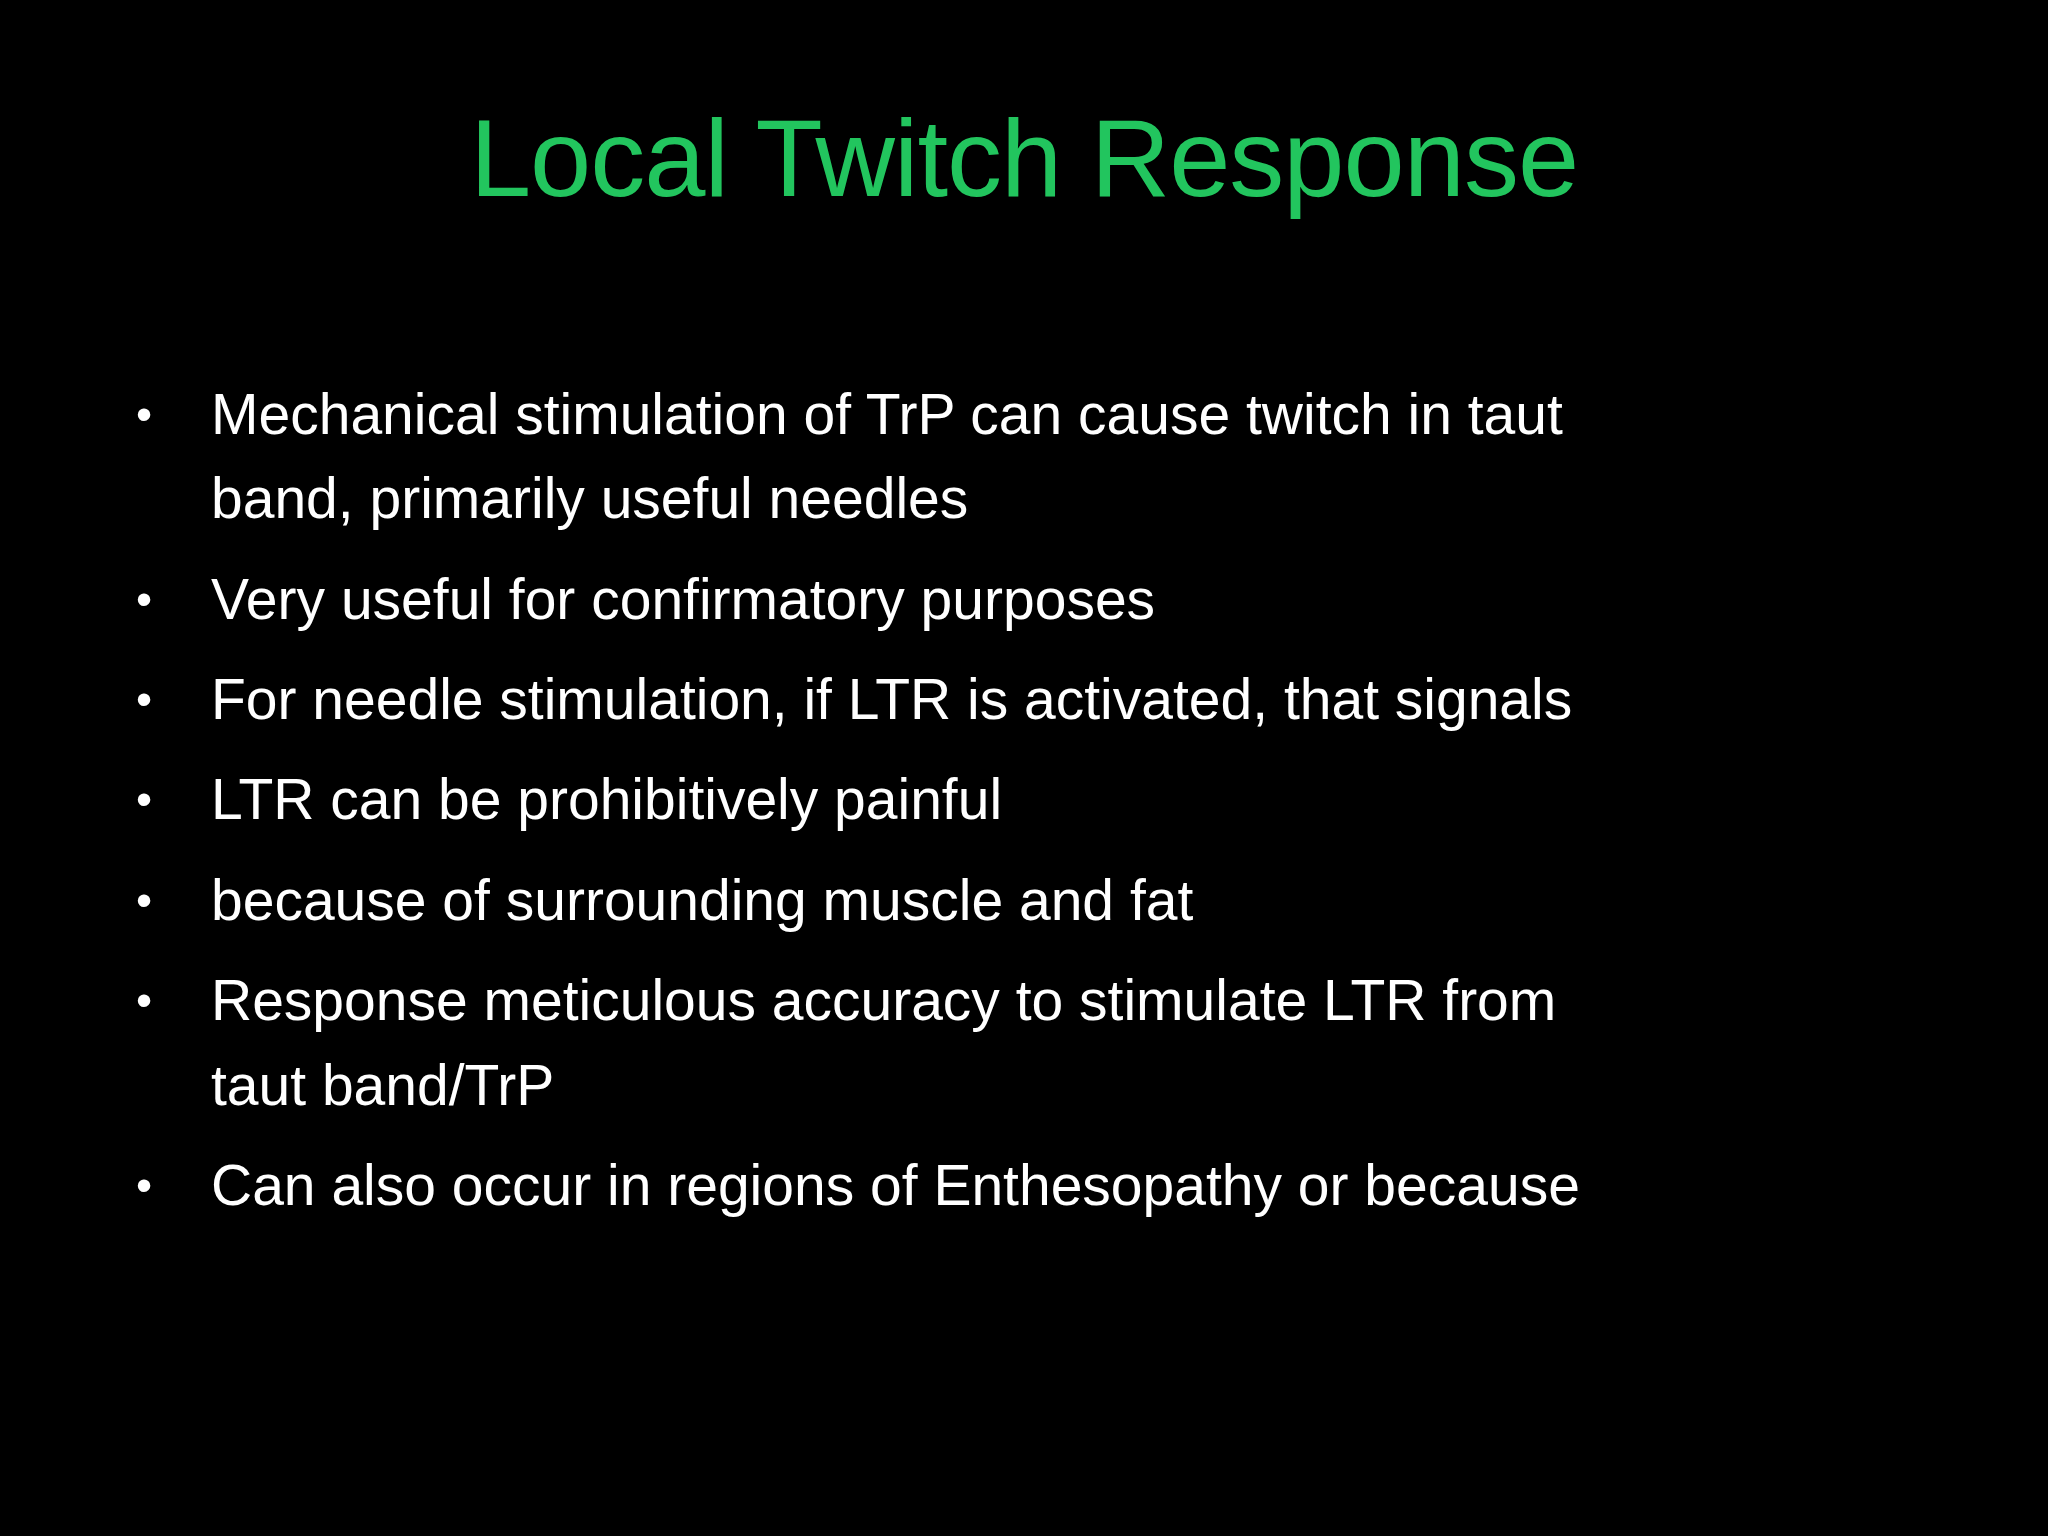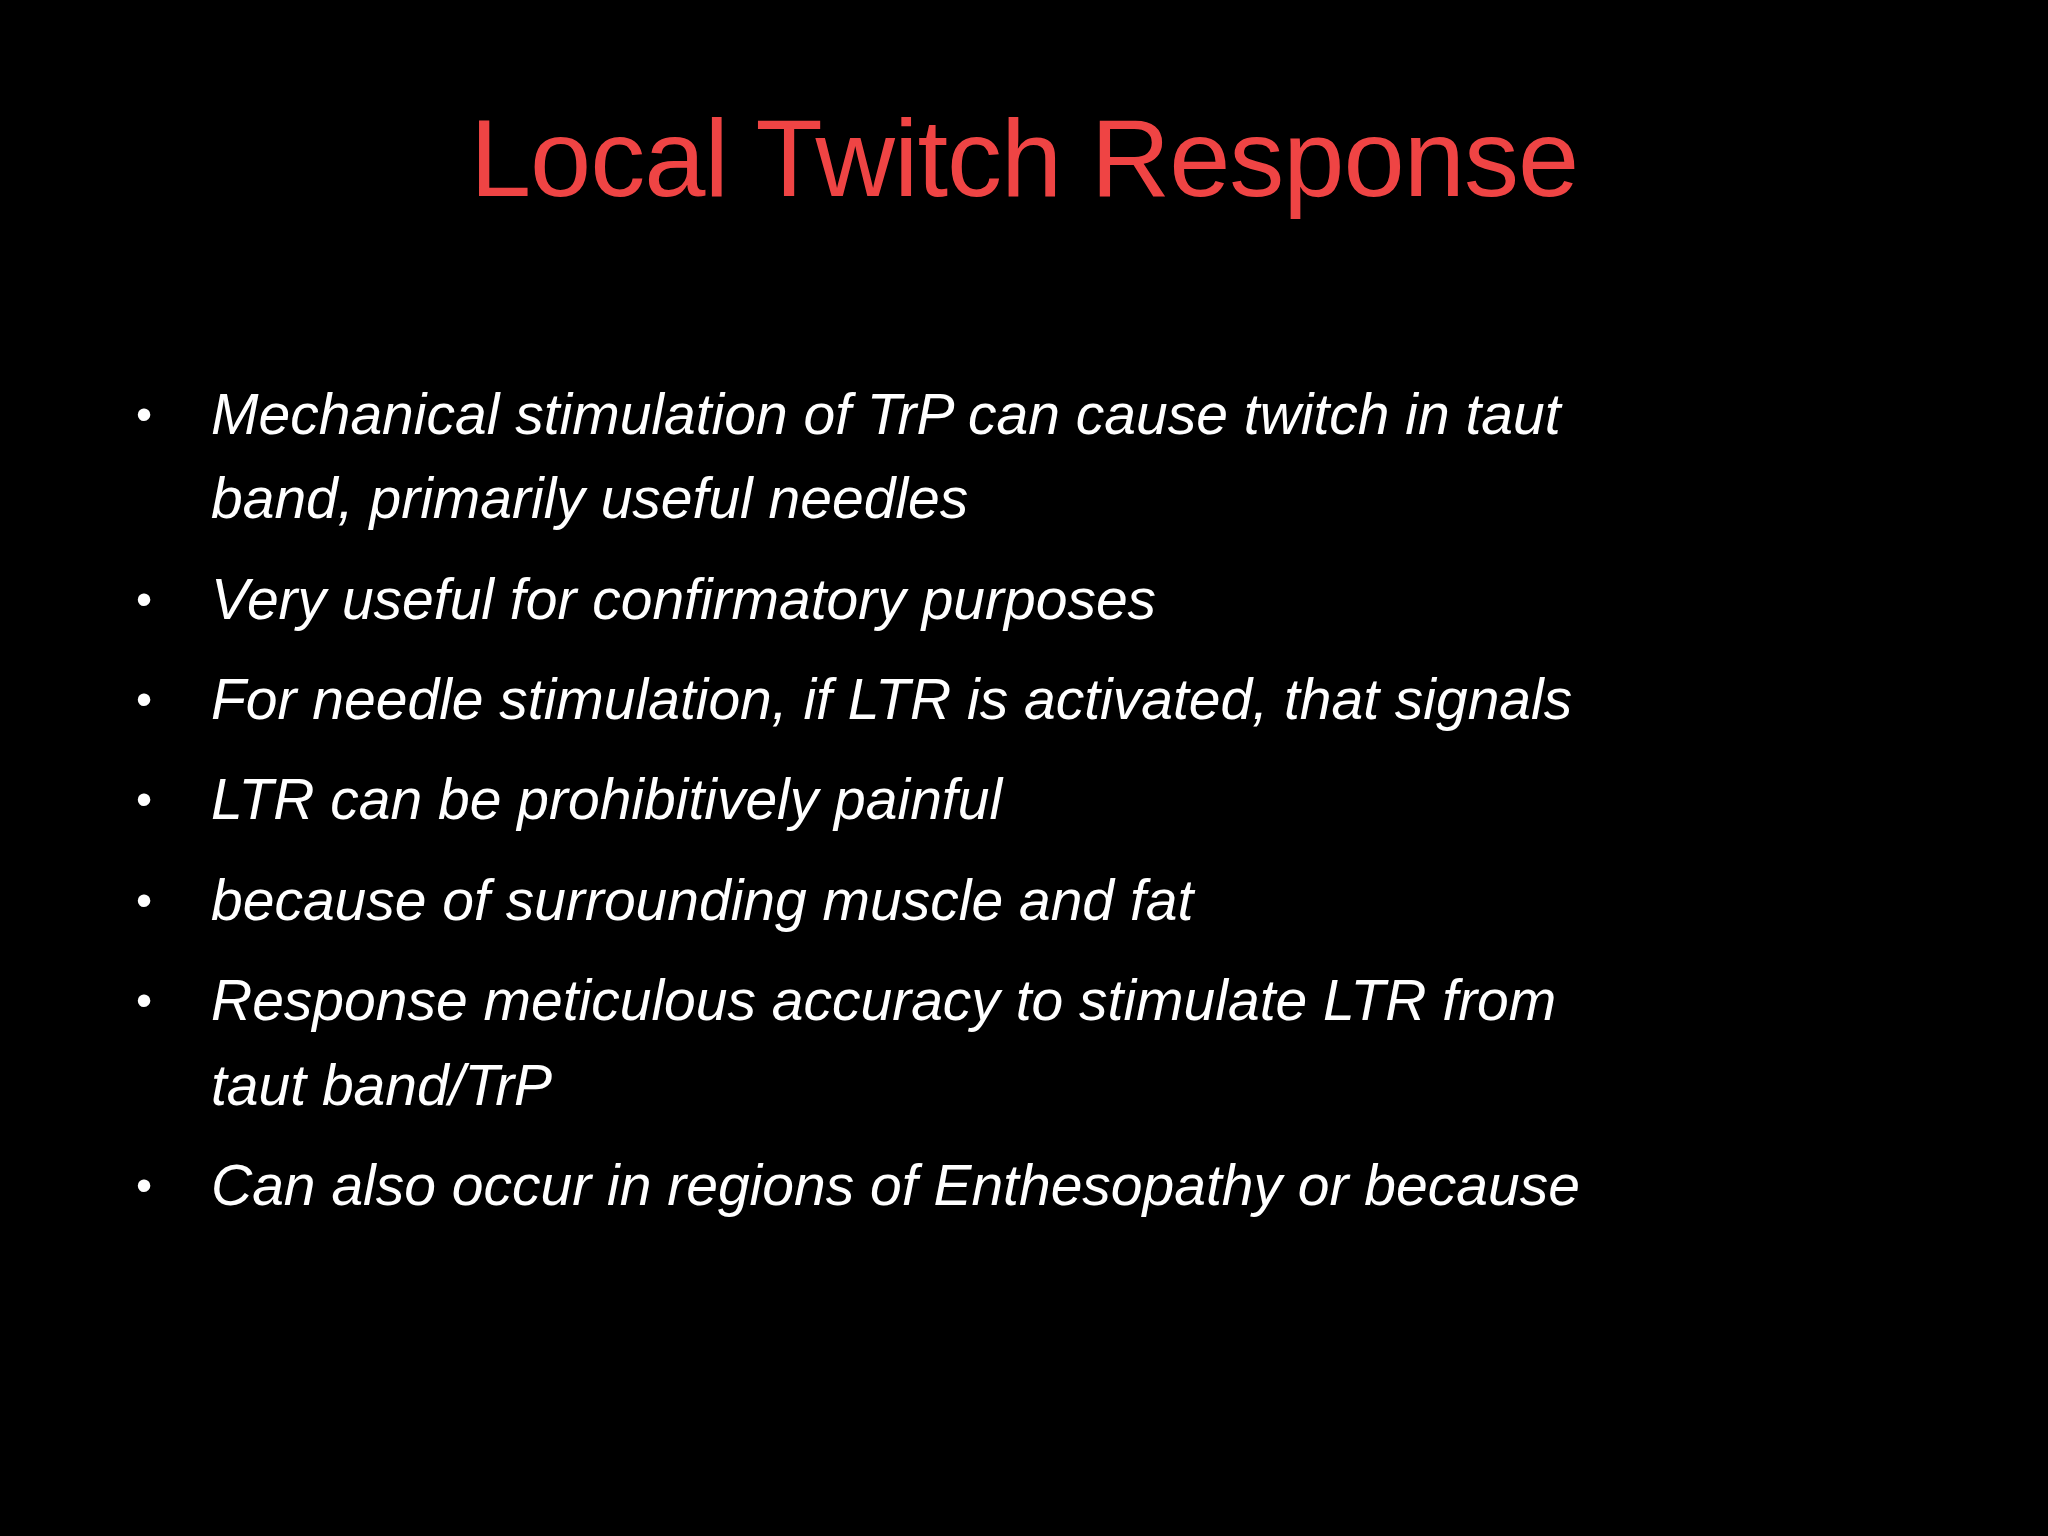--- a/index.html
+++ b/index.html
@@ -17,21 +17,21 @@
     overflow: hidden;
   }
   .slide-title {
     margin: 0;
     padding-top: 92px;
     text-align: center;
     font-size: 110px;
     font-weight: 400;
     letter-spacing: -1px;
     line-height: 1.2;
-    color: #ef4444;
+    color: #22c55e;
   }
   .bullet-list {
     list-style: none;
     margin: 0;
     padding: 0;
     position: absolute;
     left: 130px;
     top: 372px;
     width: 1790px;
   }
@@ -49,21 +49,20 @@
     line-height: 1.83;
     padding-left: 6px;
     color: #ffffff;
   }
   .bullet-text {
     flex: 1 1 auto;
   }
   .bullet-line {
     display: block;
     white-space: nowrap;
-    font-style: italic;
   }
 </style>
 </head>
 <body>
 
 <div class="slide">
   <h1 class="slide-title">Local Twitch Response</h1>
 
   <ul class="bullet-list">
     <li class="bullet-item">

